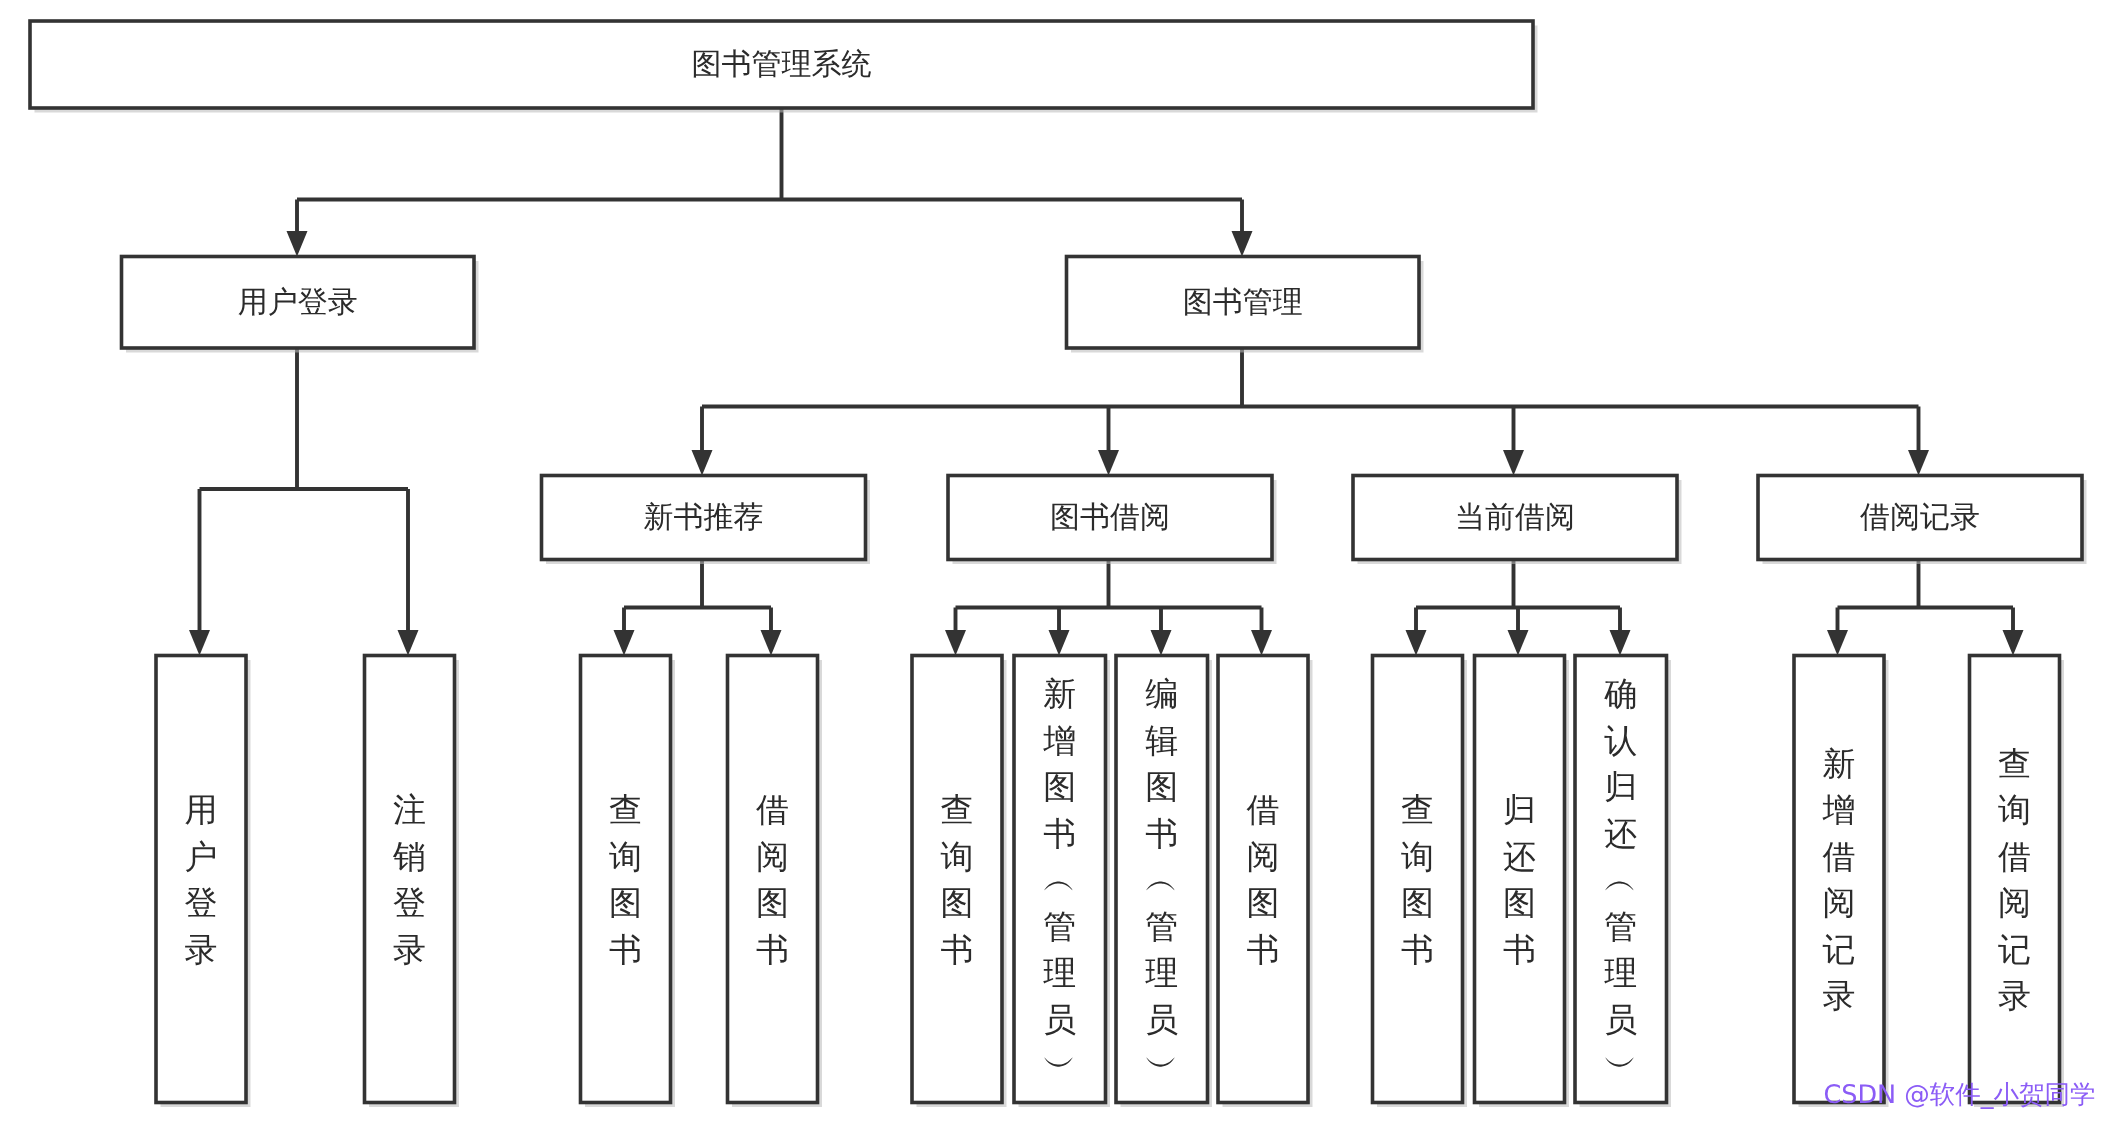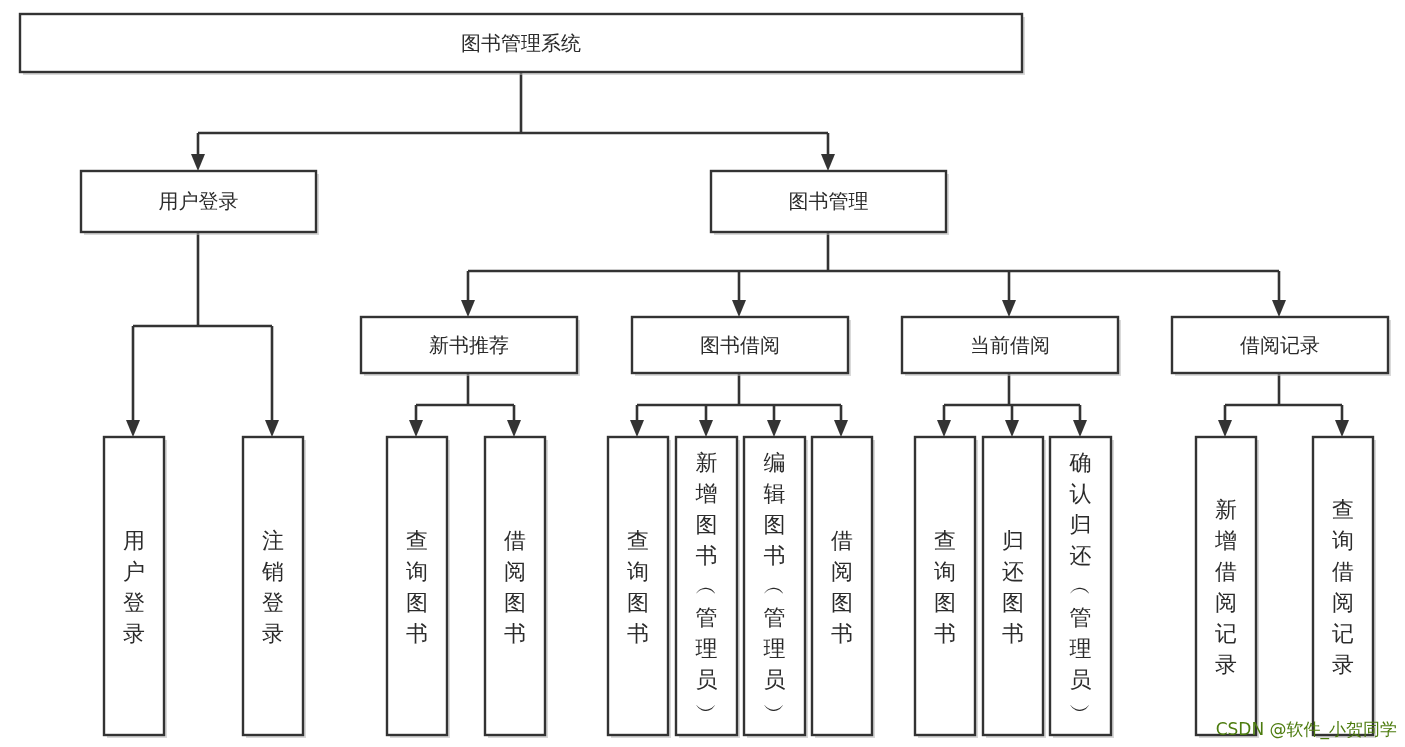--- a/index.html
+++ b/index.html
@@ -49,21 +49,21 @@
     fill: #2b2b2b;
     text-anchor: middle;
     dominant-baseline: middle;
   }
   .watermark {
     position: absolute;
     right: 8px;
     bottom: 6px;
     font-family: "DejaVu Sans", "Liberation Sans", sans-serif;
     font-size: 17px;
-    color: #4d7c0f;
+    color: #8b5cf6;
     white-space: nowrap;
     user-select: none;
   }
 </style>
 </head>
 <body>
 
 <div id="diagram-root">
 
   <svg id="flow" viewBox="0 0 1405 747">

